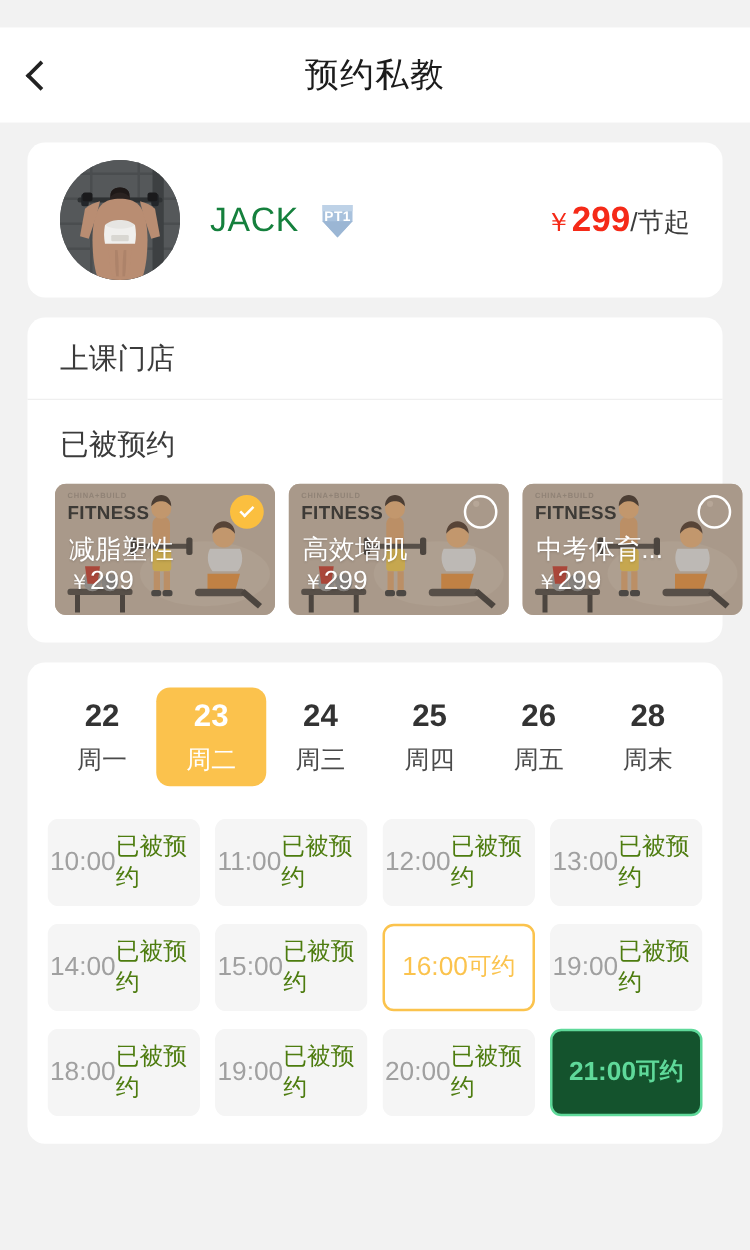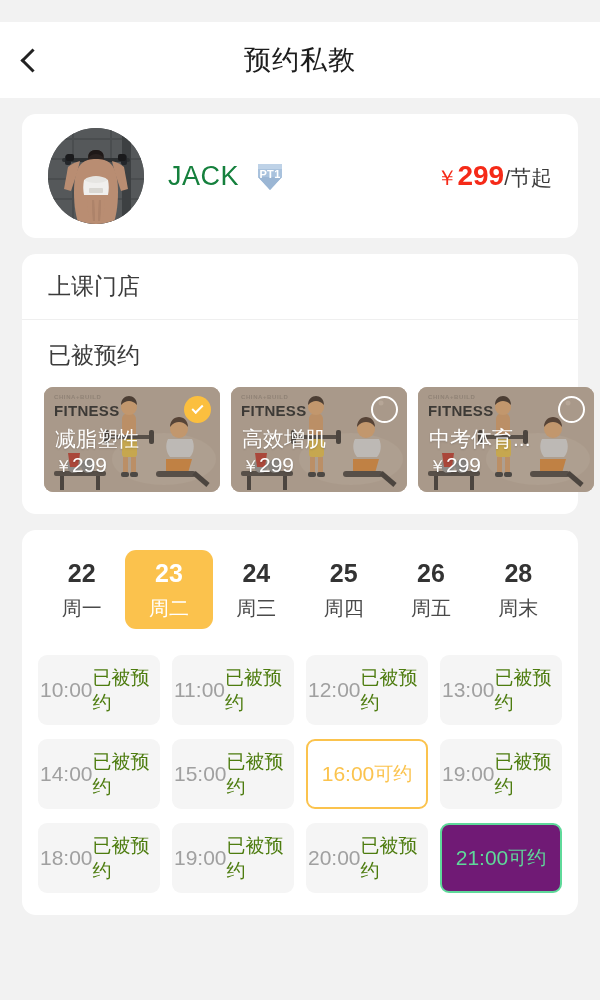--- a/index.html
+++ b/index.html
@@ -148,21 +148,21 @@
     background:#f5f5f5; border:2px solid transparent;
   }
   .slot .t { font-size:21px; line-height:1.35; color:#a0a0a0; }
   .slot .s { font-size:19px; line-height:1.35; color:#4d7c0f; }
   .slot.booked { cursor:default; }
   .slot.avail-orange {
     background:#ffffff; border-color:#fbc34d; cursor:pointer;
   }
   .slot.avail-orange .t, .slot.avail-orange .s { color:#fbc34d;text-align:center; }
   .slot.avail-green {
-    background:#701a75; border-color:#5fd99a; cursor:pointer;
+    background:#14532d; border-color:#5fd99a; cursor:pointer;font-weight:bold;
   }
   .slot.avail-green .t, .slot.avail-green .s { color:#5fd99a; }
 </style>
 </head>
 <body>
 
 <div class="phone">
 
   <div class="statusbar"></div>
 

